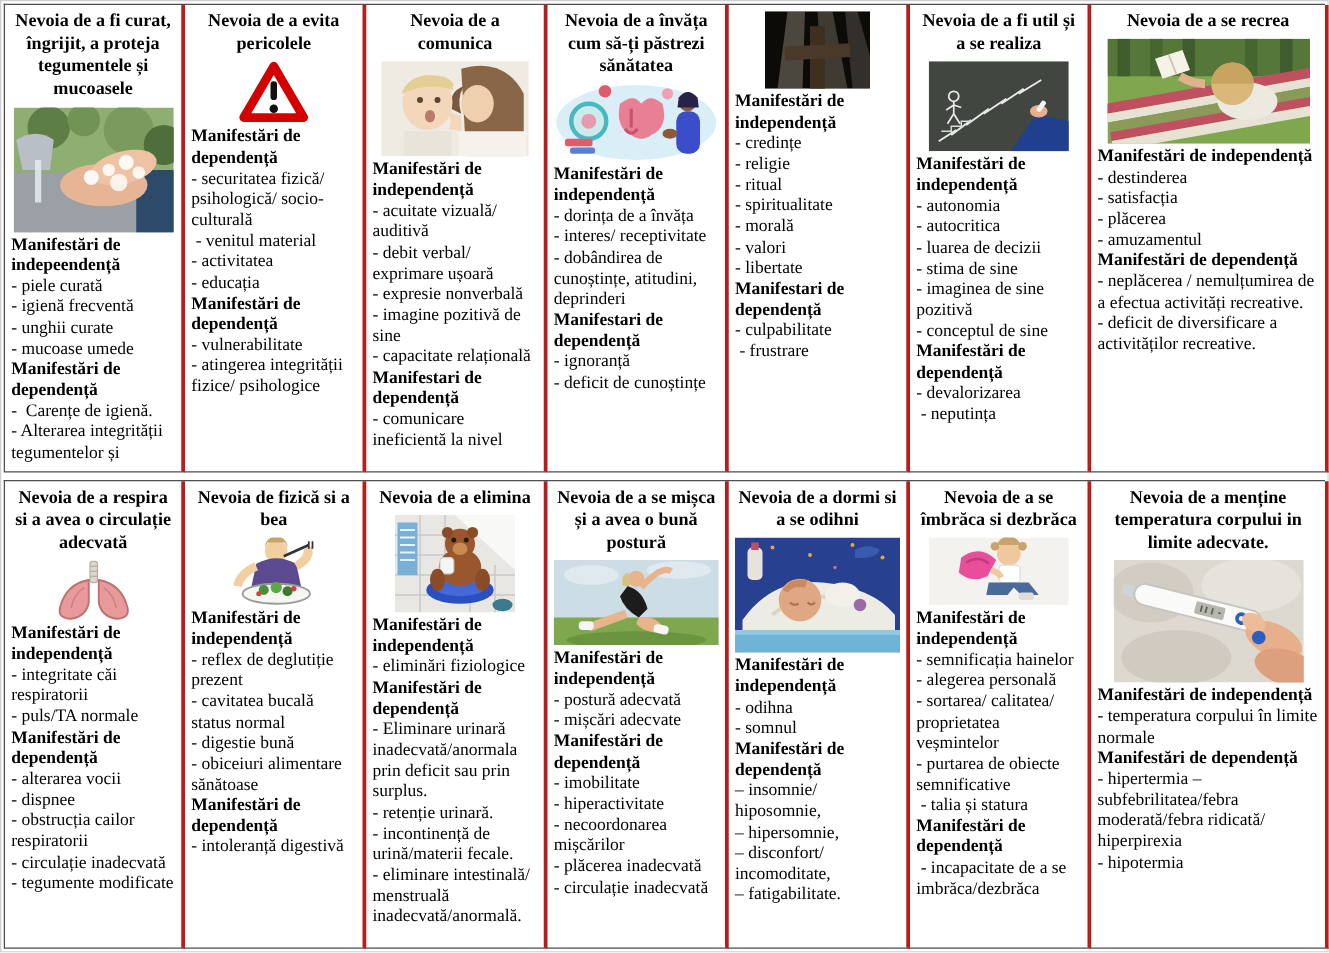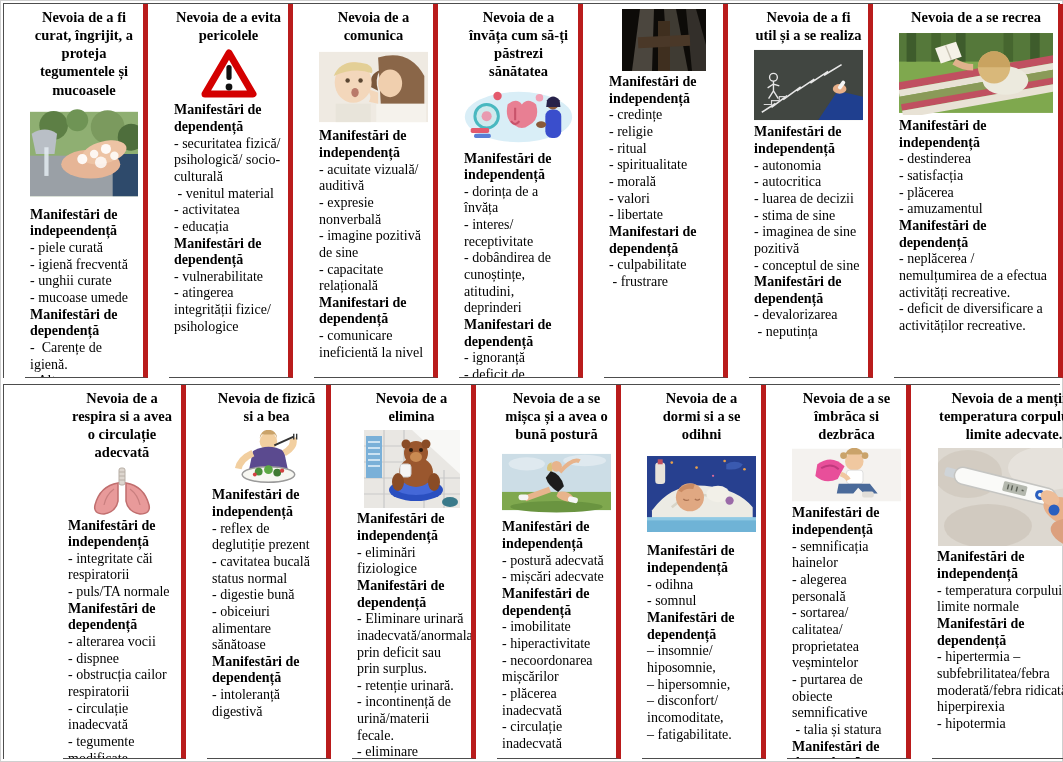--- a/index.html
+++ b/index.html
@@ -16,30 +16,29 @@
     padding: 2px 2px;
     background: #fff;
   }
   .needs-table {
     display: grid;
     grid-template-columns: 144px 145px 145px 145px 145px 145px 190px;
     border-top: 1px solid #4d4d4d;
     border-left: 1px solid #4d4d4d;
     background: #fff;
   }
-  .needs-table.bottom { margin-top: 6px; padding-left: 38px; }
+  .needs-table.bottom { margin-top: 6px; }
   .cell {
-    border-right: 5px solid #b91c1c;
+    border-right: 3px solid #b91c1c;
     border-bottom: 1px solid #4d4d4d;
     height: 374px;
     overflow: hidden;
     padding: 3px 5px 2px 5px;
     font-size: 14px;
     line-height: 1.19;
-    margin-left: 21px;
   }
   .cell-title {
     font-weight: bold;
     text-align: center;
     font-size: 14.5px;
     line-height: 1.25;
     padding: 1px 1px 3px 1px;
   }
   .cell-image {
     display: flex;
@@ -117,20 +116,21 @@
             <path d="M16 26 q8 -20 36 -13 q8 4 5 10 q-18 -7 -41 3z" fill="#e3cf96"></path>
             <circle cx="31" cy="31" r="2.4" fill="#5a4632"></circle>
             <circle cx="45" cy="31" r="2.4" fill="#5a4632"></circle>
             <ellipse cx="39" cy="44" rx="4" ry="5" fill="#b97a6a"></ellipse>
             <rect x="18" y="56" width="38" height="20" fill="#e8e4da"></rect>
             <path d="M52 40 q6 8 2 14 l10 2 v-12z" fill="#f3d7bb"></path>
           </svg>
         </div>
         <div class="sec-heading">Manifestări de independență</div>
         <div class="sec-item">- acuitate vizuală/ auditivă</div>
+        <div class="sec-item">- debit verbal/ exprimare ușoară</div>
         <div class="sec-item">- expresie nonverbală</div>
         <div class="sec-item">- imagine pozitivă de sine</div>
         <div class="sec-item">- capacitate relațională</div>
         <div class="sec-heading">Manifestari de dependență</div>
         <div class="sec-item">- comunicare ineficientă la nivel</div>
       </div>
       <div class="cell">
         <div class="cell-title">Nevoia de a învăța cum să-ți păstrezi sănătatea</div>
         <div class="cell-image">
           <svg width="130" height="62" viewBox="0 0 130 62">

